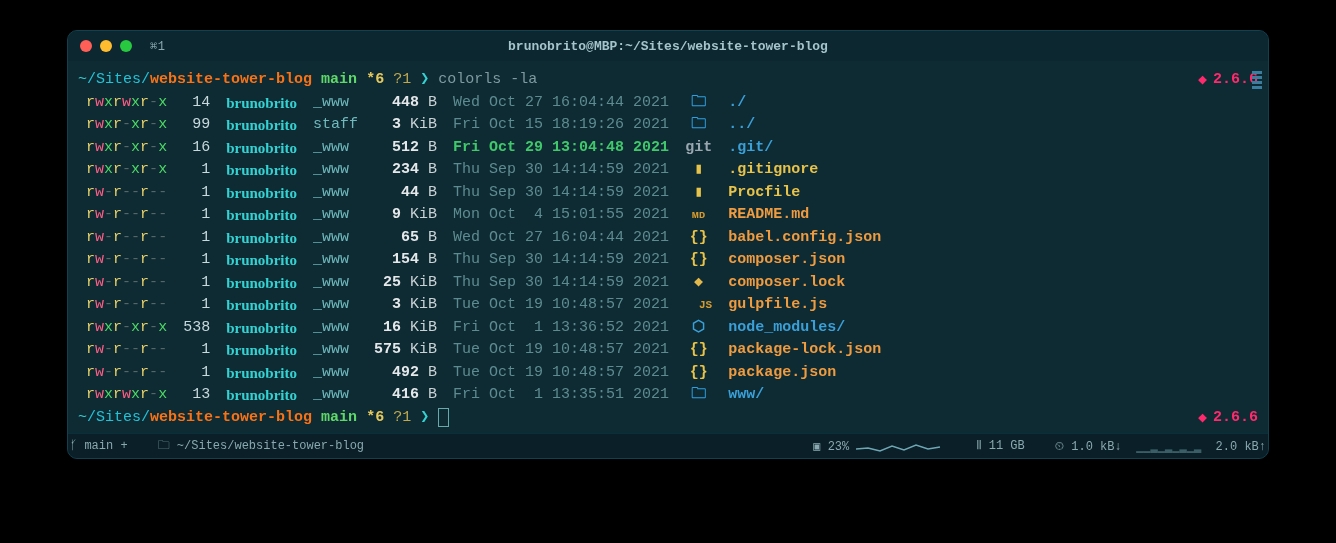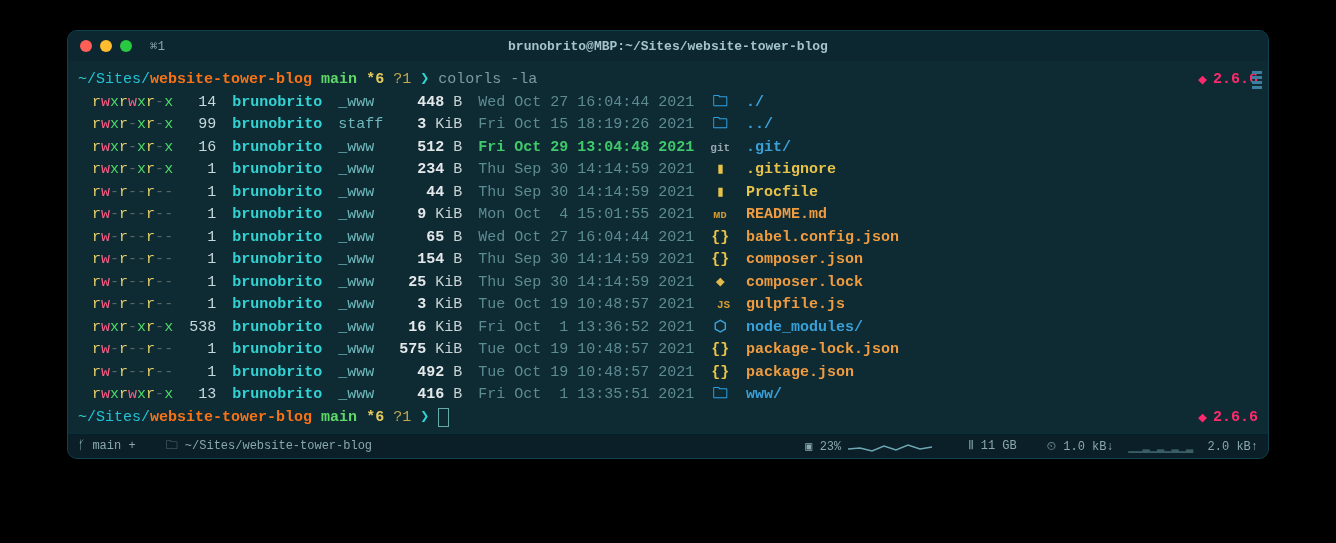--- a/index.html
+++ b/index.html
@@ -12,40 +12,40 @@
   .term{padding:8px 10px 4px 10px;line-height:1.5;color:#c7d9dd;position:relative;}
   .scroll-guide{position:absolute;right:6px;top:10px;display:flex;flex-direction:column;gap:2px;}
   .scroll-guide span{width:10px;height:3px;background:#3a7ea0;display:block;}
   .prompt{white-space:nowrap;display:flex;align-items:center;}
   .c-teal{color:#33d3d3;} .c-cyan{color:#22c3d6;} .c-bold-cyan{color:#f97316;font-weight:bold;}
   .c-green-b{color:#5fd86a;font-weight:bold;} .c-yellow{color:#e4c95d;font-weight:bold;}
   .c-dim-yellow{color:#c0a94d;} .c-gray{color:#7f9aa0;}
   .c-ruby{color:#ff2a6d;font-weight:bold;}
   .version{margin-left:auto;display:flex;align-items:center;gap:6px;}
   .cursor{display:inline-block;width:9px;height:17px;border:1px solid #6aa;vertical-align:-3px;}
-  table.ls{border-collapse:collapse;margin-left:6px;}
+  table.ls{border-collapse:collapse;}
   table.ls td{padding:0 8px;white-space:pre;}
   .perm{font-weight:normal;}
   .perm .r{color:#e8d36a;} .perm .w{color:#ff5f87;} .perm .x{color:#4cd964;} .perm .d{color:#566;}  
   .links{color:#c7d9dd;text-align:right;}
-  .owner{color:#33d3d3;font-weight:bold;}
+  .owner{color:#33d3d3;font-weight:bold;font-family:Liberation Serif, serif;}
   .group{color:#6fb9bd;}
   .sizewrap{text-align:right;}
   .sz-num{color:#e4e8ea;font-weight:bold;}
   .sz-unit{color:#c9d2d4;}
   .date-dim{color:#5d8c90;}
   .date-hl{color:#3fc96b;font-weight:bold;}
   .ficon{width:18px;text-align:center;font-weight:bold;}
-  .ic-blue{color:#2fa0e0;} .ic-git{color:#9aa7b0;font-size:11px;} .ic-yellow{color:#e8c34a;}
+  .ic-blue{color:#2fa0e0;} .ic-git{color:#9aa7b0;font-size:15px;} .ic-yellow{color:#e8c34a;}
   .ic-md{color:#d69b2e;font-size:11px;} .ic-brace{color:#e8c34a;} .ic-gem{color:#e3b94b;}
   .ic-js{color:#d69b2e;font-size:11px;text-align:right;} .ic-node{color:#3aa0d8;}
   .fn-blue{color:#3aa0d8;font-weight:bold;}
   .fn-yellow{color:#e8c34a;font-weight:bold;}
   .fn-orange{color:#ef9b3f;font-weight:bold;}
-  .statusbar{height:24px;background:#0a1f27;border-top:1px solid #083038;display:flex;align-items:center;padding:0 10px;font-size:12px;color:#8aa8b0;gap:30px;}
+  .statusbar{height:24px;background:#0a1f27;border-top:1px solid #083038;display:flex;align-items:center;padding:0 2px;font-size:12px;color:#8aa8b0;gap:30px;}
   .statusbar .sp{flex:1;}
   .spark{display:inline-block;vertical-align:middle;}
   .gem-icon{display:inline-block;transform:translateY(1px);}
 </style>
 </head>
 <body>
 
 <div class="window">
   <div class="titlebar">
     <span class="dot red"></span>

